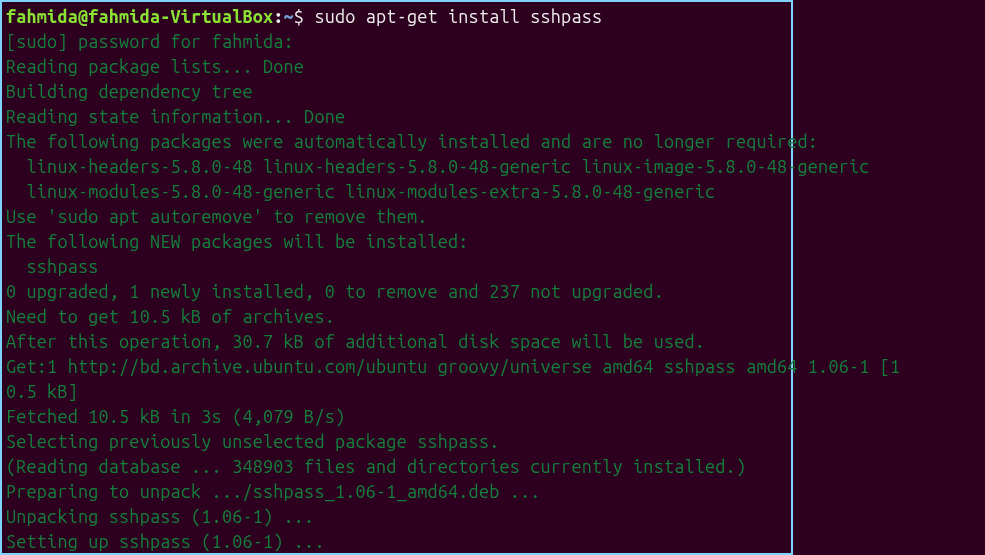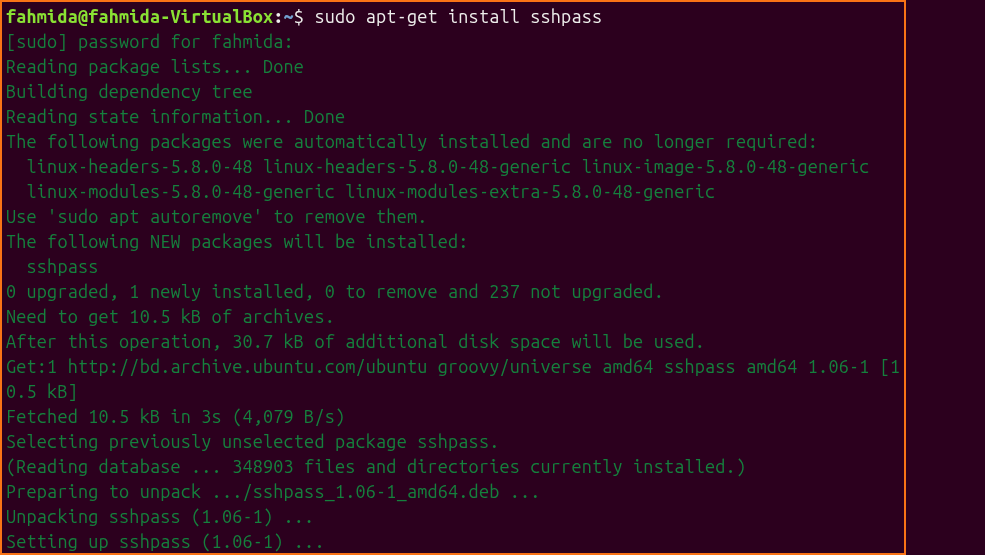--- a/index.html
+++ b/index.html
@@ -9,23 +9,23 @@
     height: 555px;
     background: #2c001e;
     font-family: "Ubuntu Mono", "DejaVu Sans Mono", "Liberation Mono", Consolas, monospace;
     font-size: 18px;
     line-height: 25px;
     color: #eeeeec;
     overflow: hidden;
   }
   .terminal {
     padding: 2px 0 2px 4px;
-    border: 2px solid #f97316;
+    border: 2px solid #7dd3fc;
     box-sizing: border-box;
-    width: 906px;
+    width: 793px;
     height: 555px;
     white-space: pre;
     letter-spacing: 0.2px;
   }
   .prompt-user { color: #8ae234; font-weight: bold; }
   .prompt-colon { color: #eeeeec; font-weight: bold; }
   .prompt-path { color: #729fcf; font-weight: bold; }
   .prompt-dollar { color: #eeeeec; }
   .cmd { color: #eeeeec; }
   .out { color: #15803d; }

